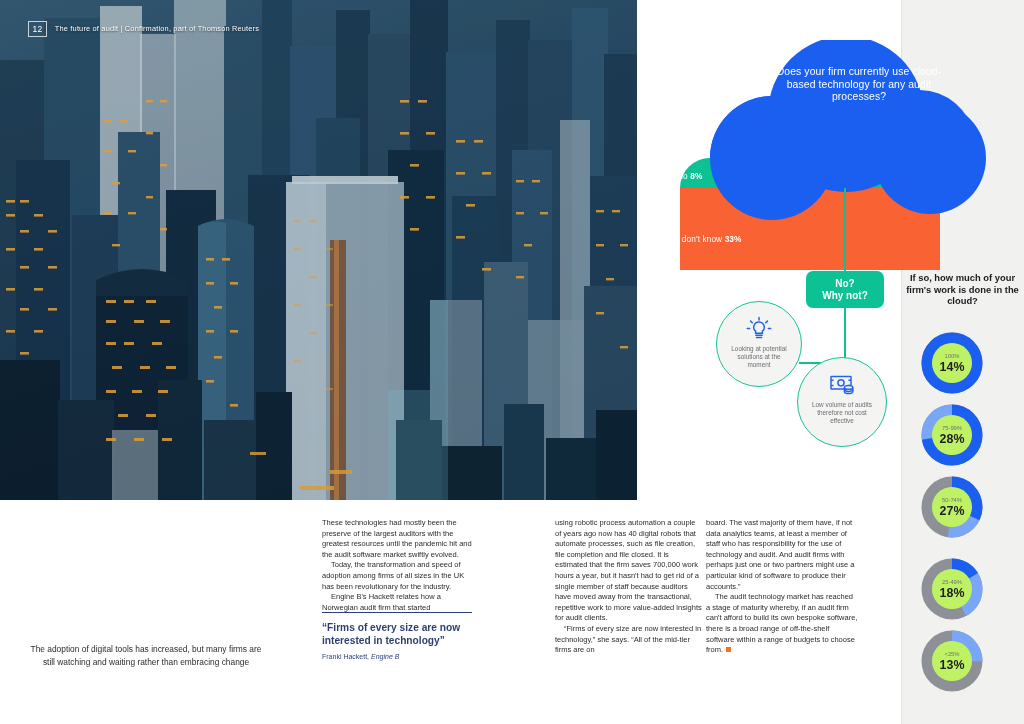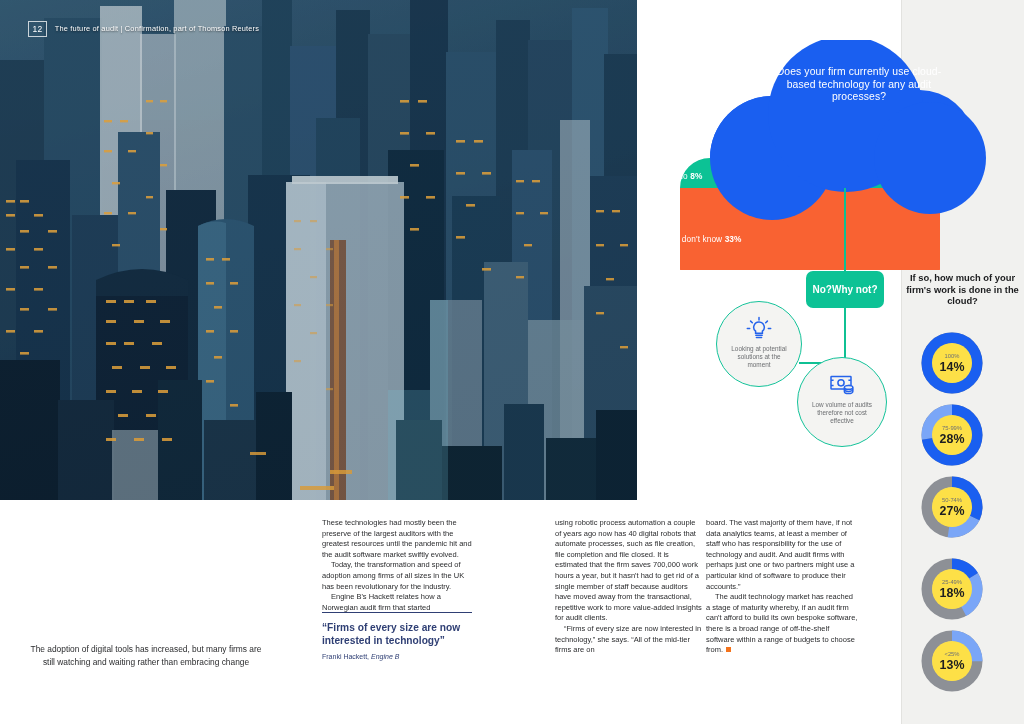--- a/index.html
+++ b/index.html
@@ -56,42 +56,42 @@
     text-align: center; color: #fff; font-weight: normal;
     font-size: 10.4px; line-height: 12.6px; letter-spacing: .1px;
     z-index: 5;
   }
 
   
   .flow-line { position: absolute; background: #0fc093; }
   .node-why {
     position: absolute; left: 806px; top: 271px; width: 78px; height: 37px;
     background: #0cc295; border-radius: 7px;
-    display: flex; flex-direction: row; align-items: center; justify-content: center;
+    display: flex; flex-direction: column; align-items: center; justify-content: center;
     color: #fff; font-weight: bold; font-size: 10px; line-height: 12px;
   }
   .circ {
     position: absolute; border-radius: 50%;
     background: #f4f4f2; border: 1.6px solid #14c39a;
     display: flex; flex-direction: column; align-items: center; justify-content: flex-start;
   }
   .circ-a { left: 716px; top: 301px; width: 86px; height: 86px; padding-top: 14px; }
   .circ-b { left: 797px; top: 357px; width: 90px; height: 90px; padding-top: 14px; }
   .circ-ico { width: 30px; height: 26px; margin-bottom: 3px; }
   .circ-txt { text-align: center; color: #6d6f72; font-size: 6.4px; line-height: 8.2px; padding: 0 9px; }
 
   
   .donut-title {
     position: absolute; left: 906px; top: 272px; width: 113px; text-align: center;
     font-size: 9.4px; font-weight: bold; line-height: 11.6px; color: #1b1c1e;
   }
   .donut { position: absolute; width: 62px; height: 62px; left: 921px; }
   .donut-hole {
     position: absolute; left: 11px; top: 11px; width: 40px; height: 40px;
-    background: #fde047; border-radius: 50%;
+    background: #bef264; border-radius: 50%;
     display: flex; flex-direction: column; align-items: center; justify-content: center;
   }
   .donut-cat { font-size: 5.8px; color: #6f7174; line-height: 8px; }
   .donut-val { font-size: 12.4px; font-weight: bold; color: #1d1e20; line-height: 14px; }
 
   
   .headline {
     position: absolute; left: 30px; top: 515px; width: 268px;
     color: #f4731c; font-weight: bold; font-size: 31px; line-height: 34px;
     letter-spacing: -.4px;

